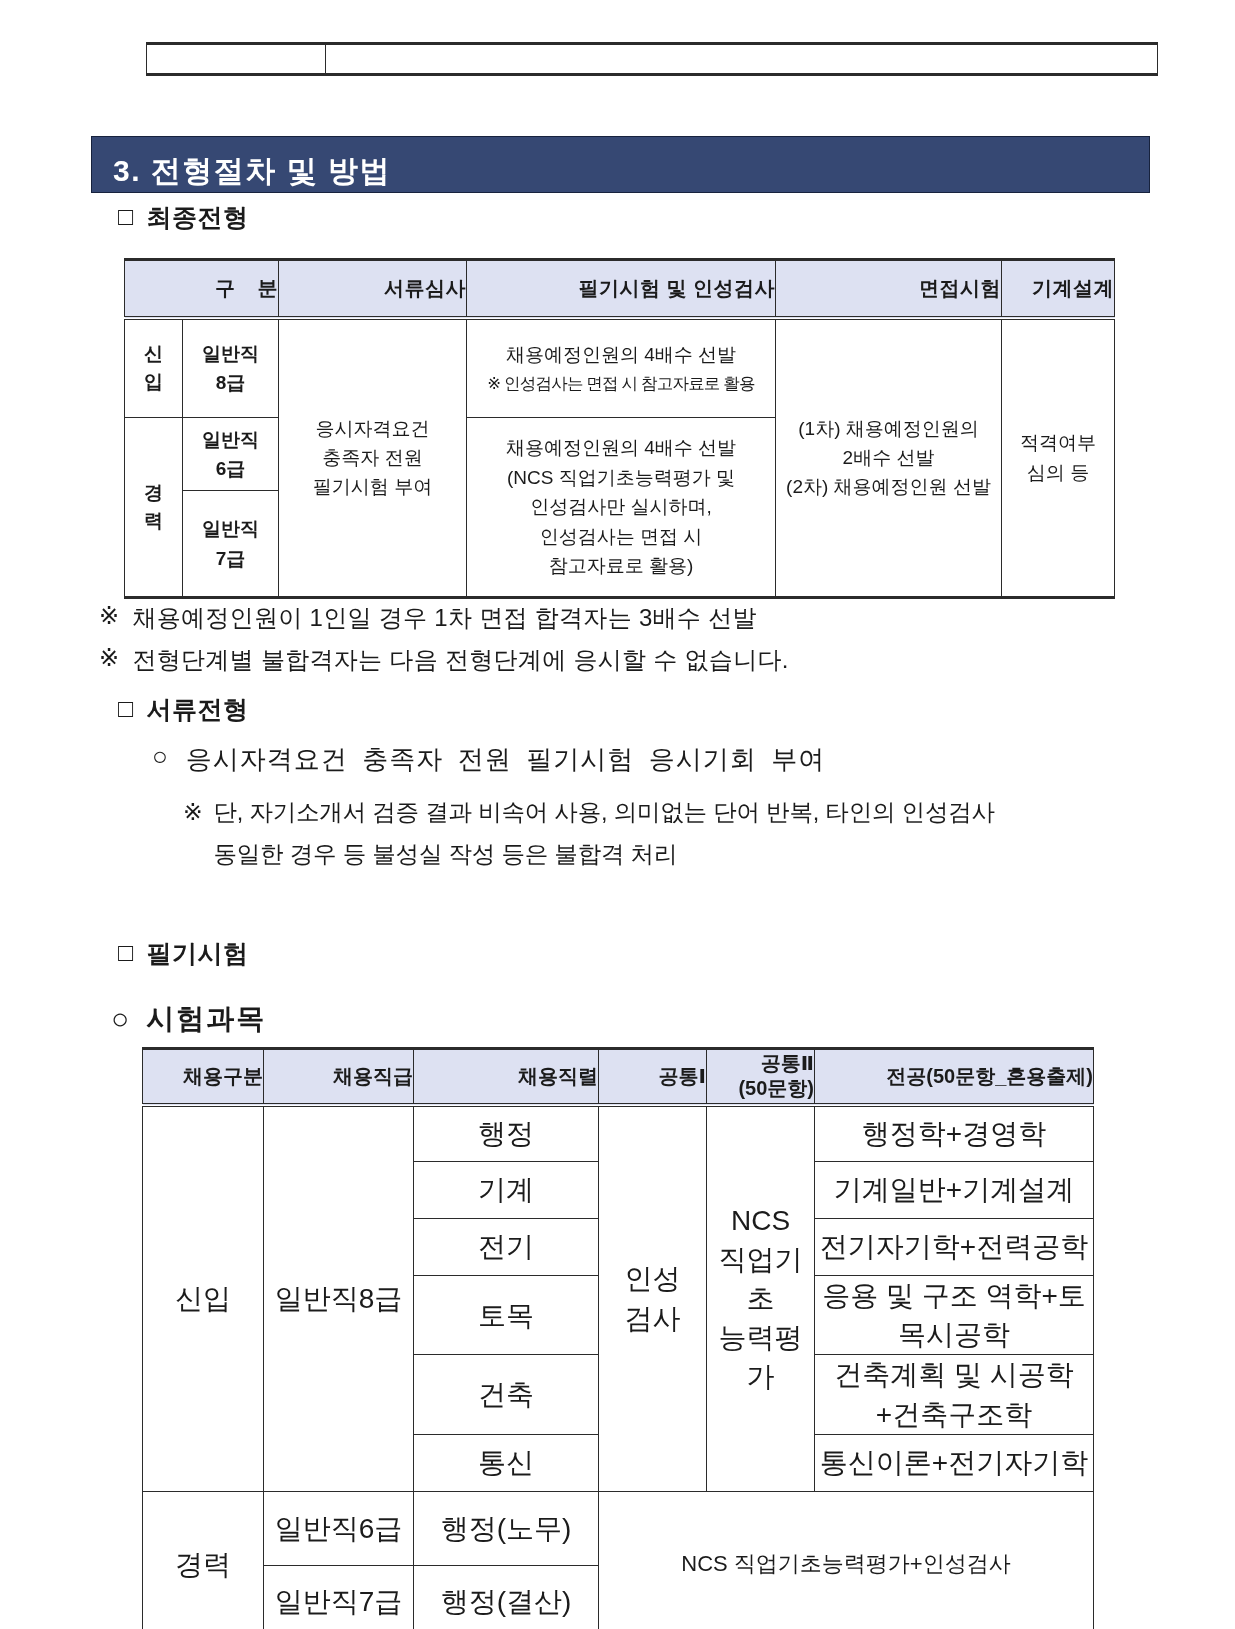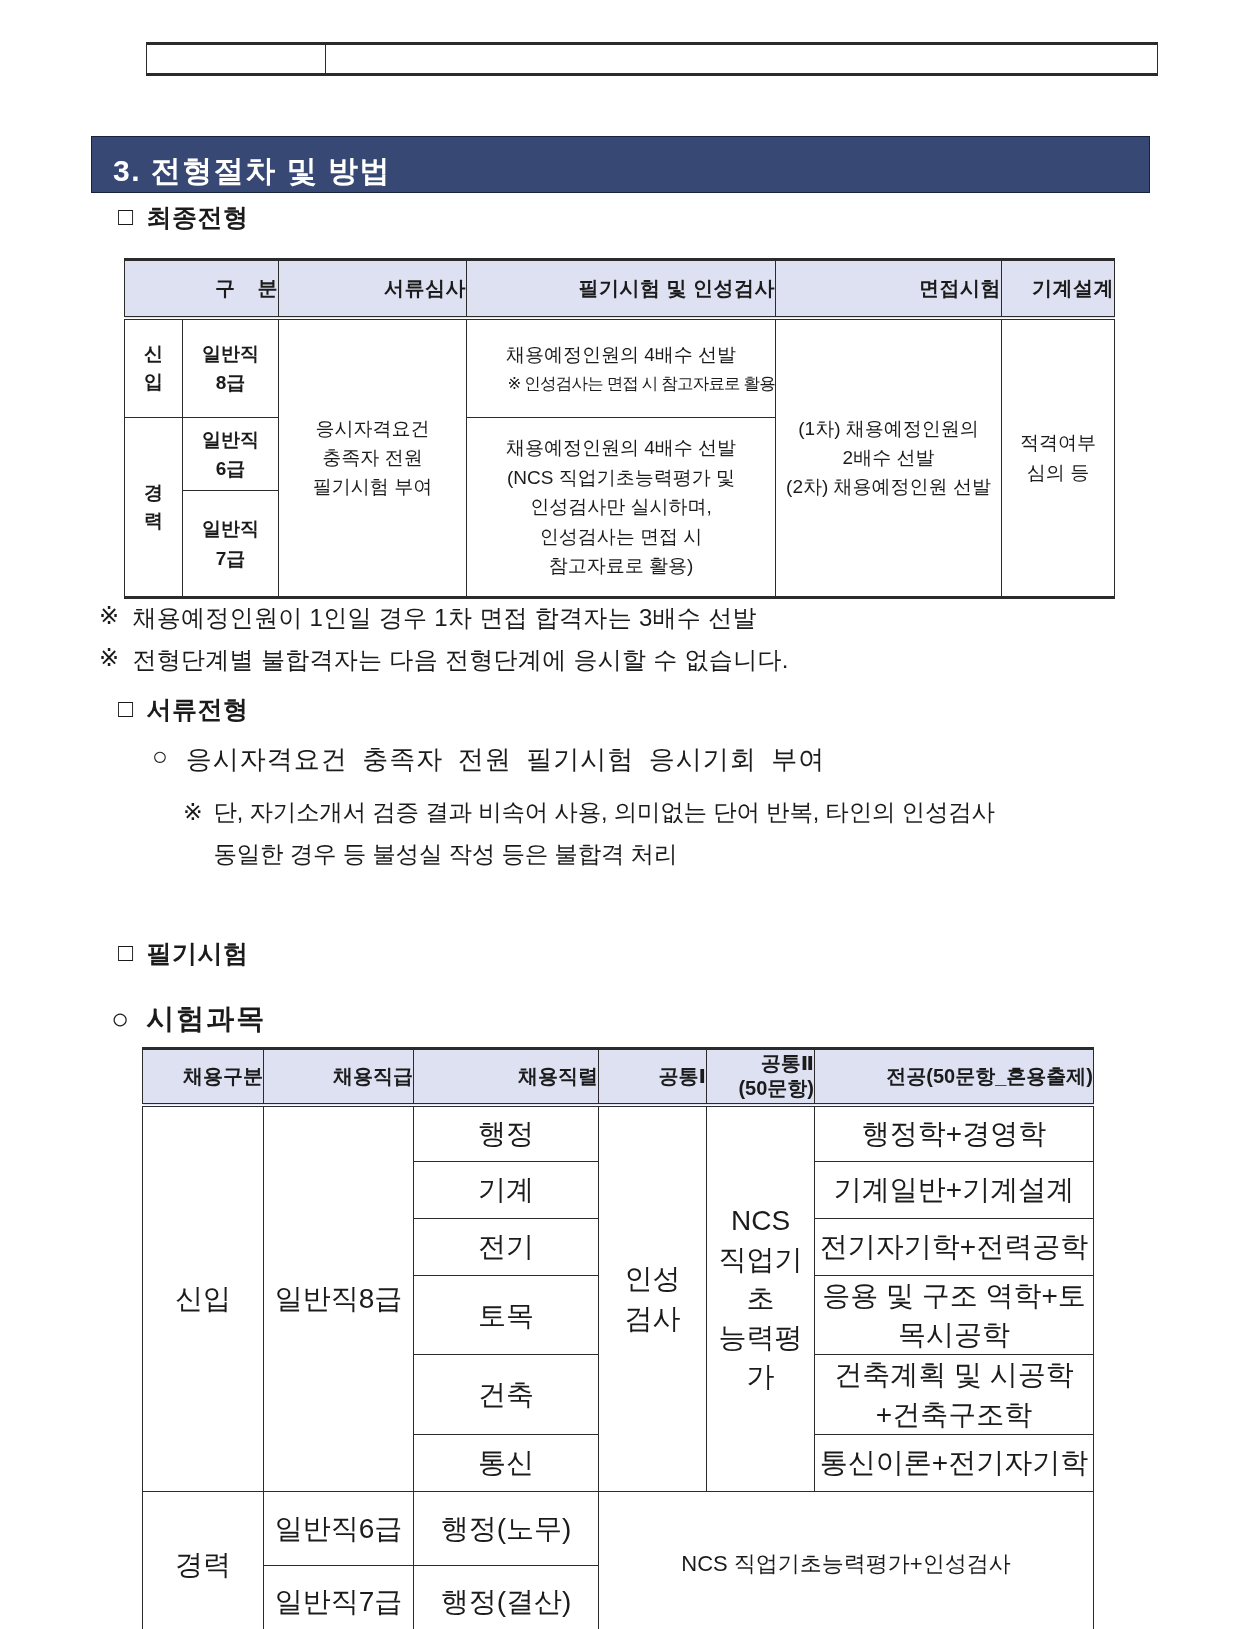--- a/index.html
+++ b/index.html
@@ -74,21 +74,21 @@
 
   
   #t1{position:absolute;left:124px;top:258px;width:990px;
       border-top:3px solid var(--border);border-bottom:3px solid var(--border);}
   #t1 thead th{font-size:20px;height:58px;letter-spacing:0.5px;}
   #t1 td{font-size:19px;line-height:1.55;}
   #t1 .th-category{word-spacing:16px;}
   #t1 .row-new{height:100px;}
   #t1 .row-c1{height:73px;}
   #t1 .row-c2{height:107px;}
-  #t1 .written-note{font-size:16.5px;letter-spacing:-0.8px;margin-top:2px;text-align:right;}
+  #t1 .written-note{font-size:16.5px;letter-spacing:-0.8px;margin-top:2px;}
   #t1 .grade-cell{font-weight:bold;font-size:19px;margin-top:16px;}
   #t1 .group-cell{font-weight:bold;font-size:19px;line-height:1.5;}
 
   
   .note{position:absolute;display:flex;gap:13px;font-size:24px;letter-spacing:0.3px;}
   #note1{left:99px;top:602px;}
   #note2{left:99px;top:644px;}
 
   
   .bullet-serif{

